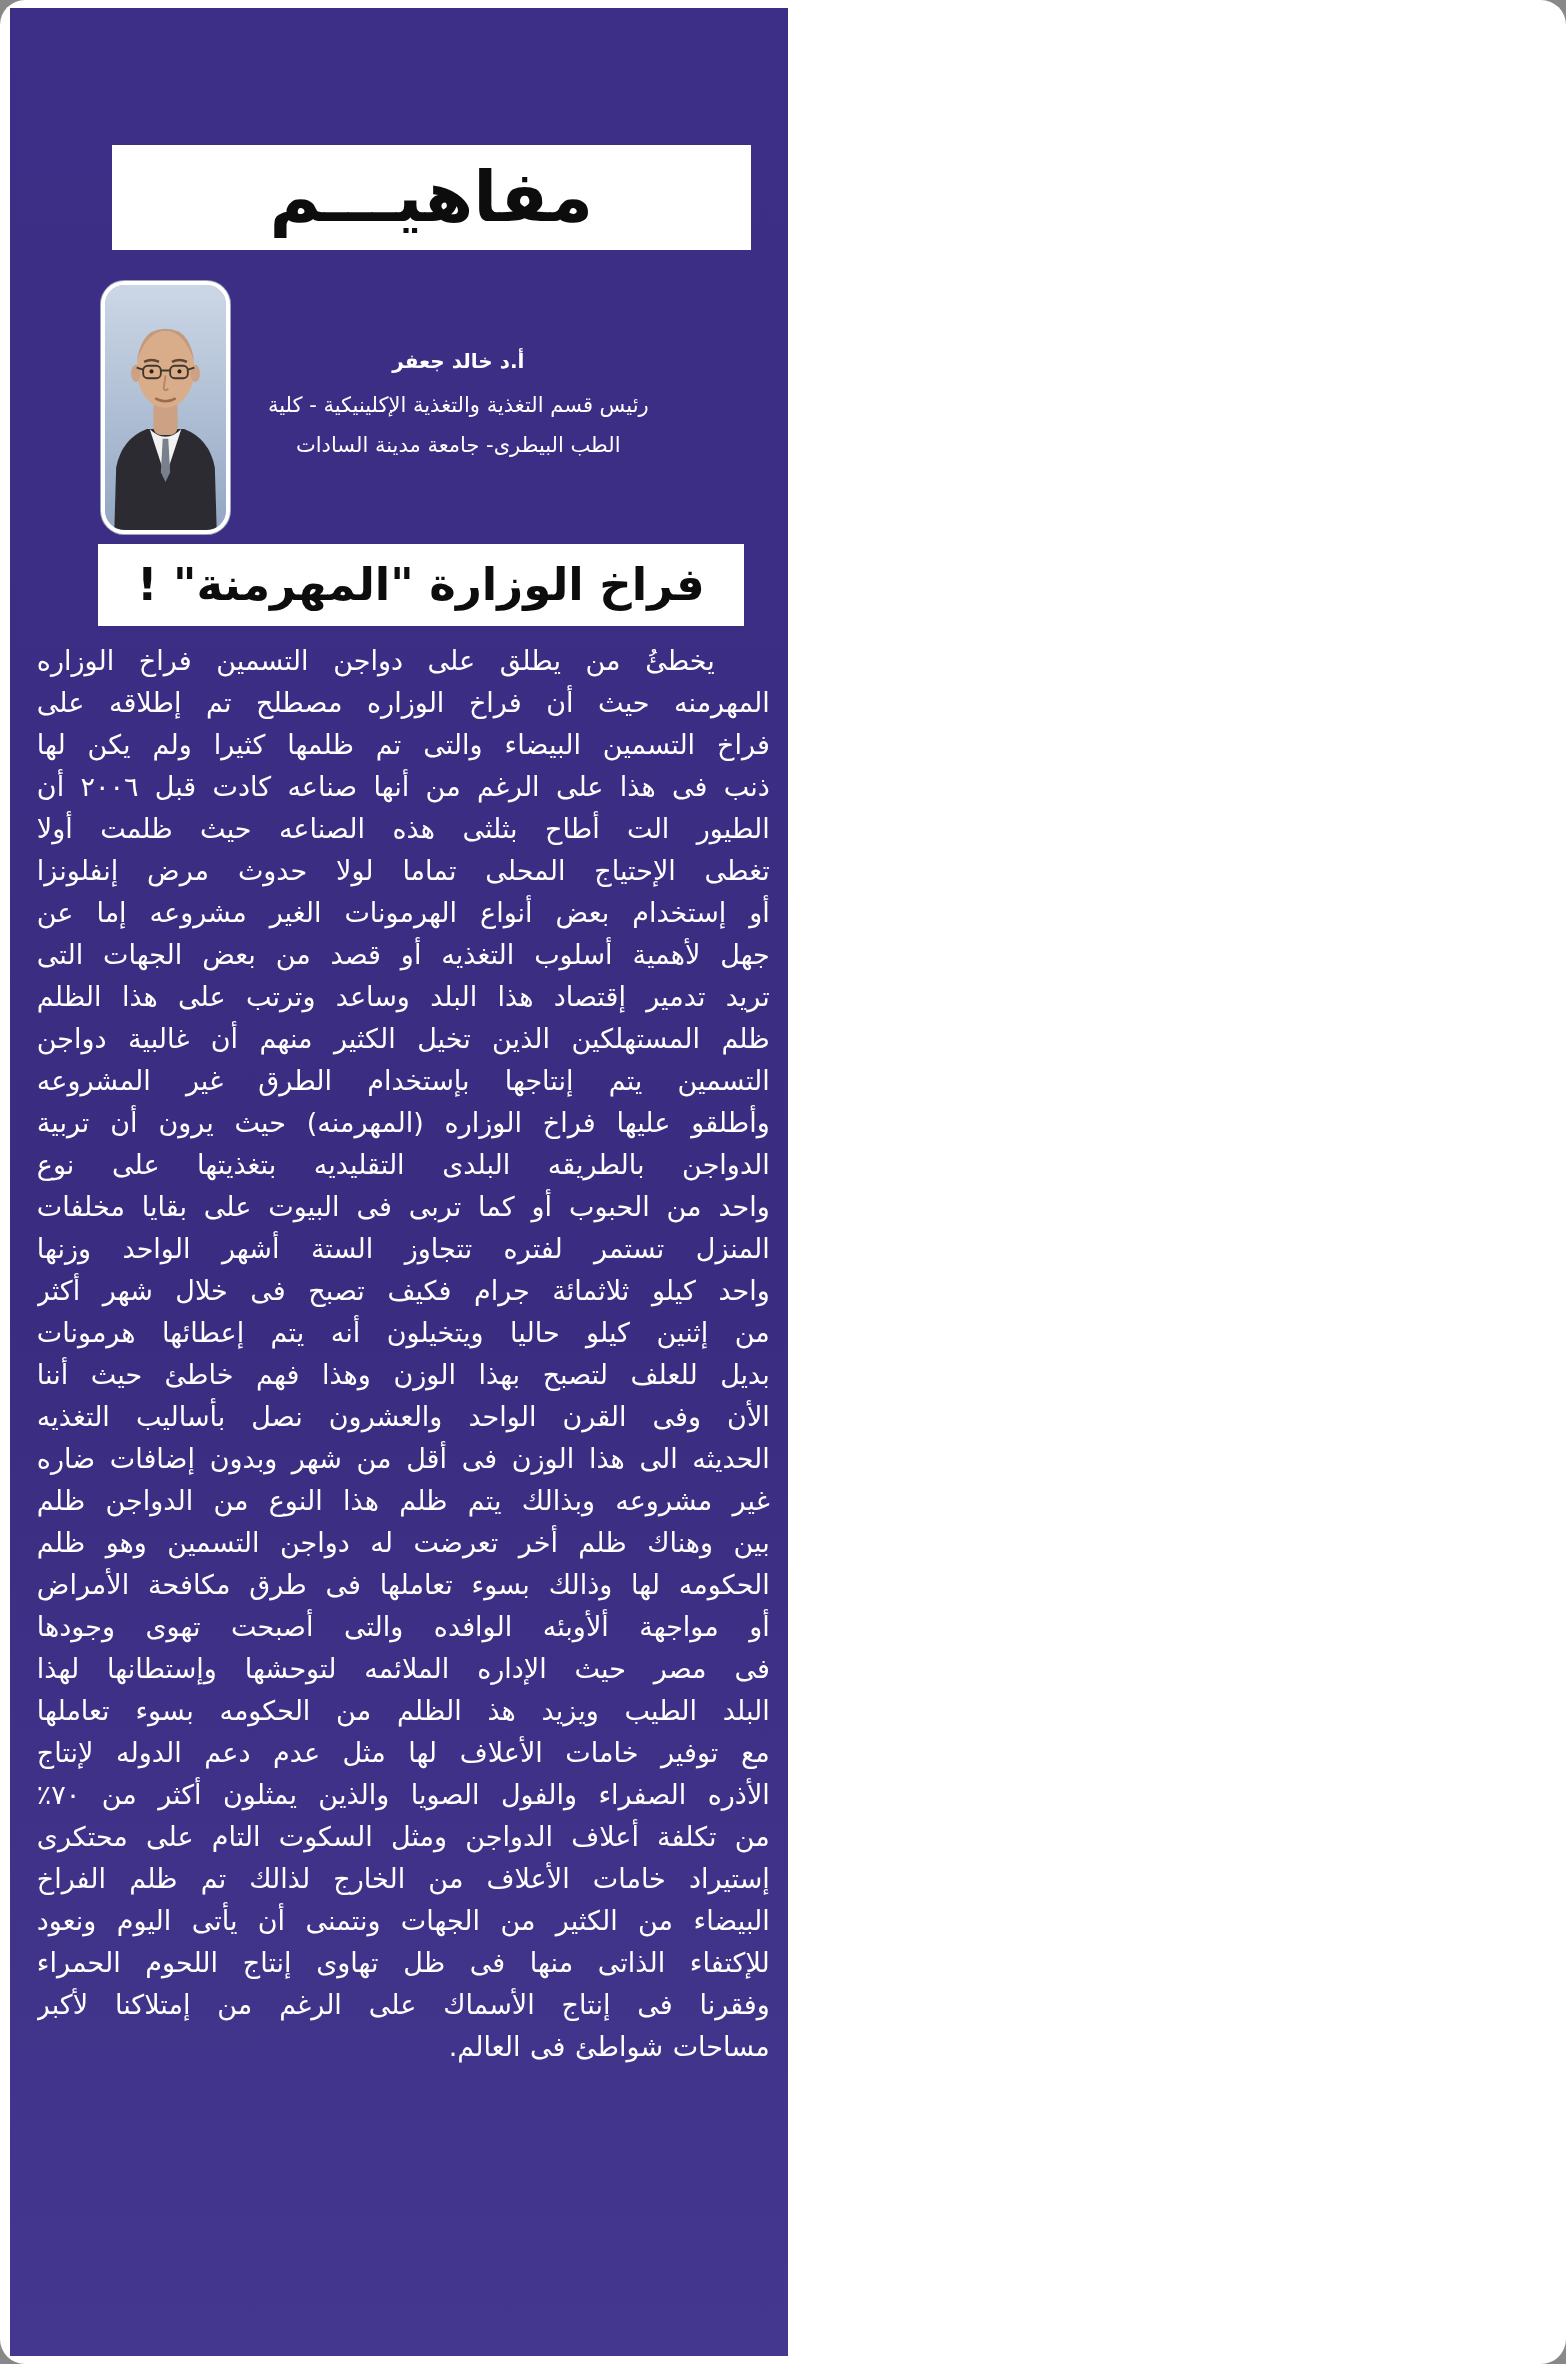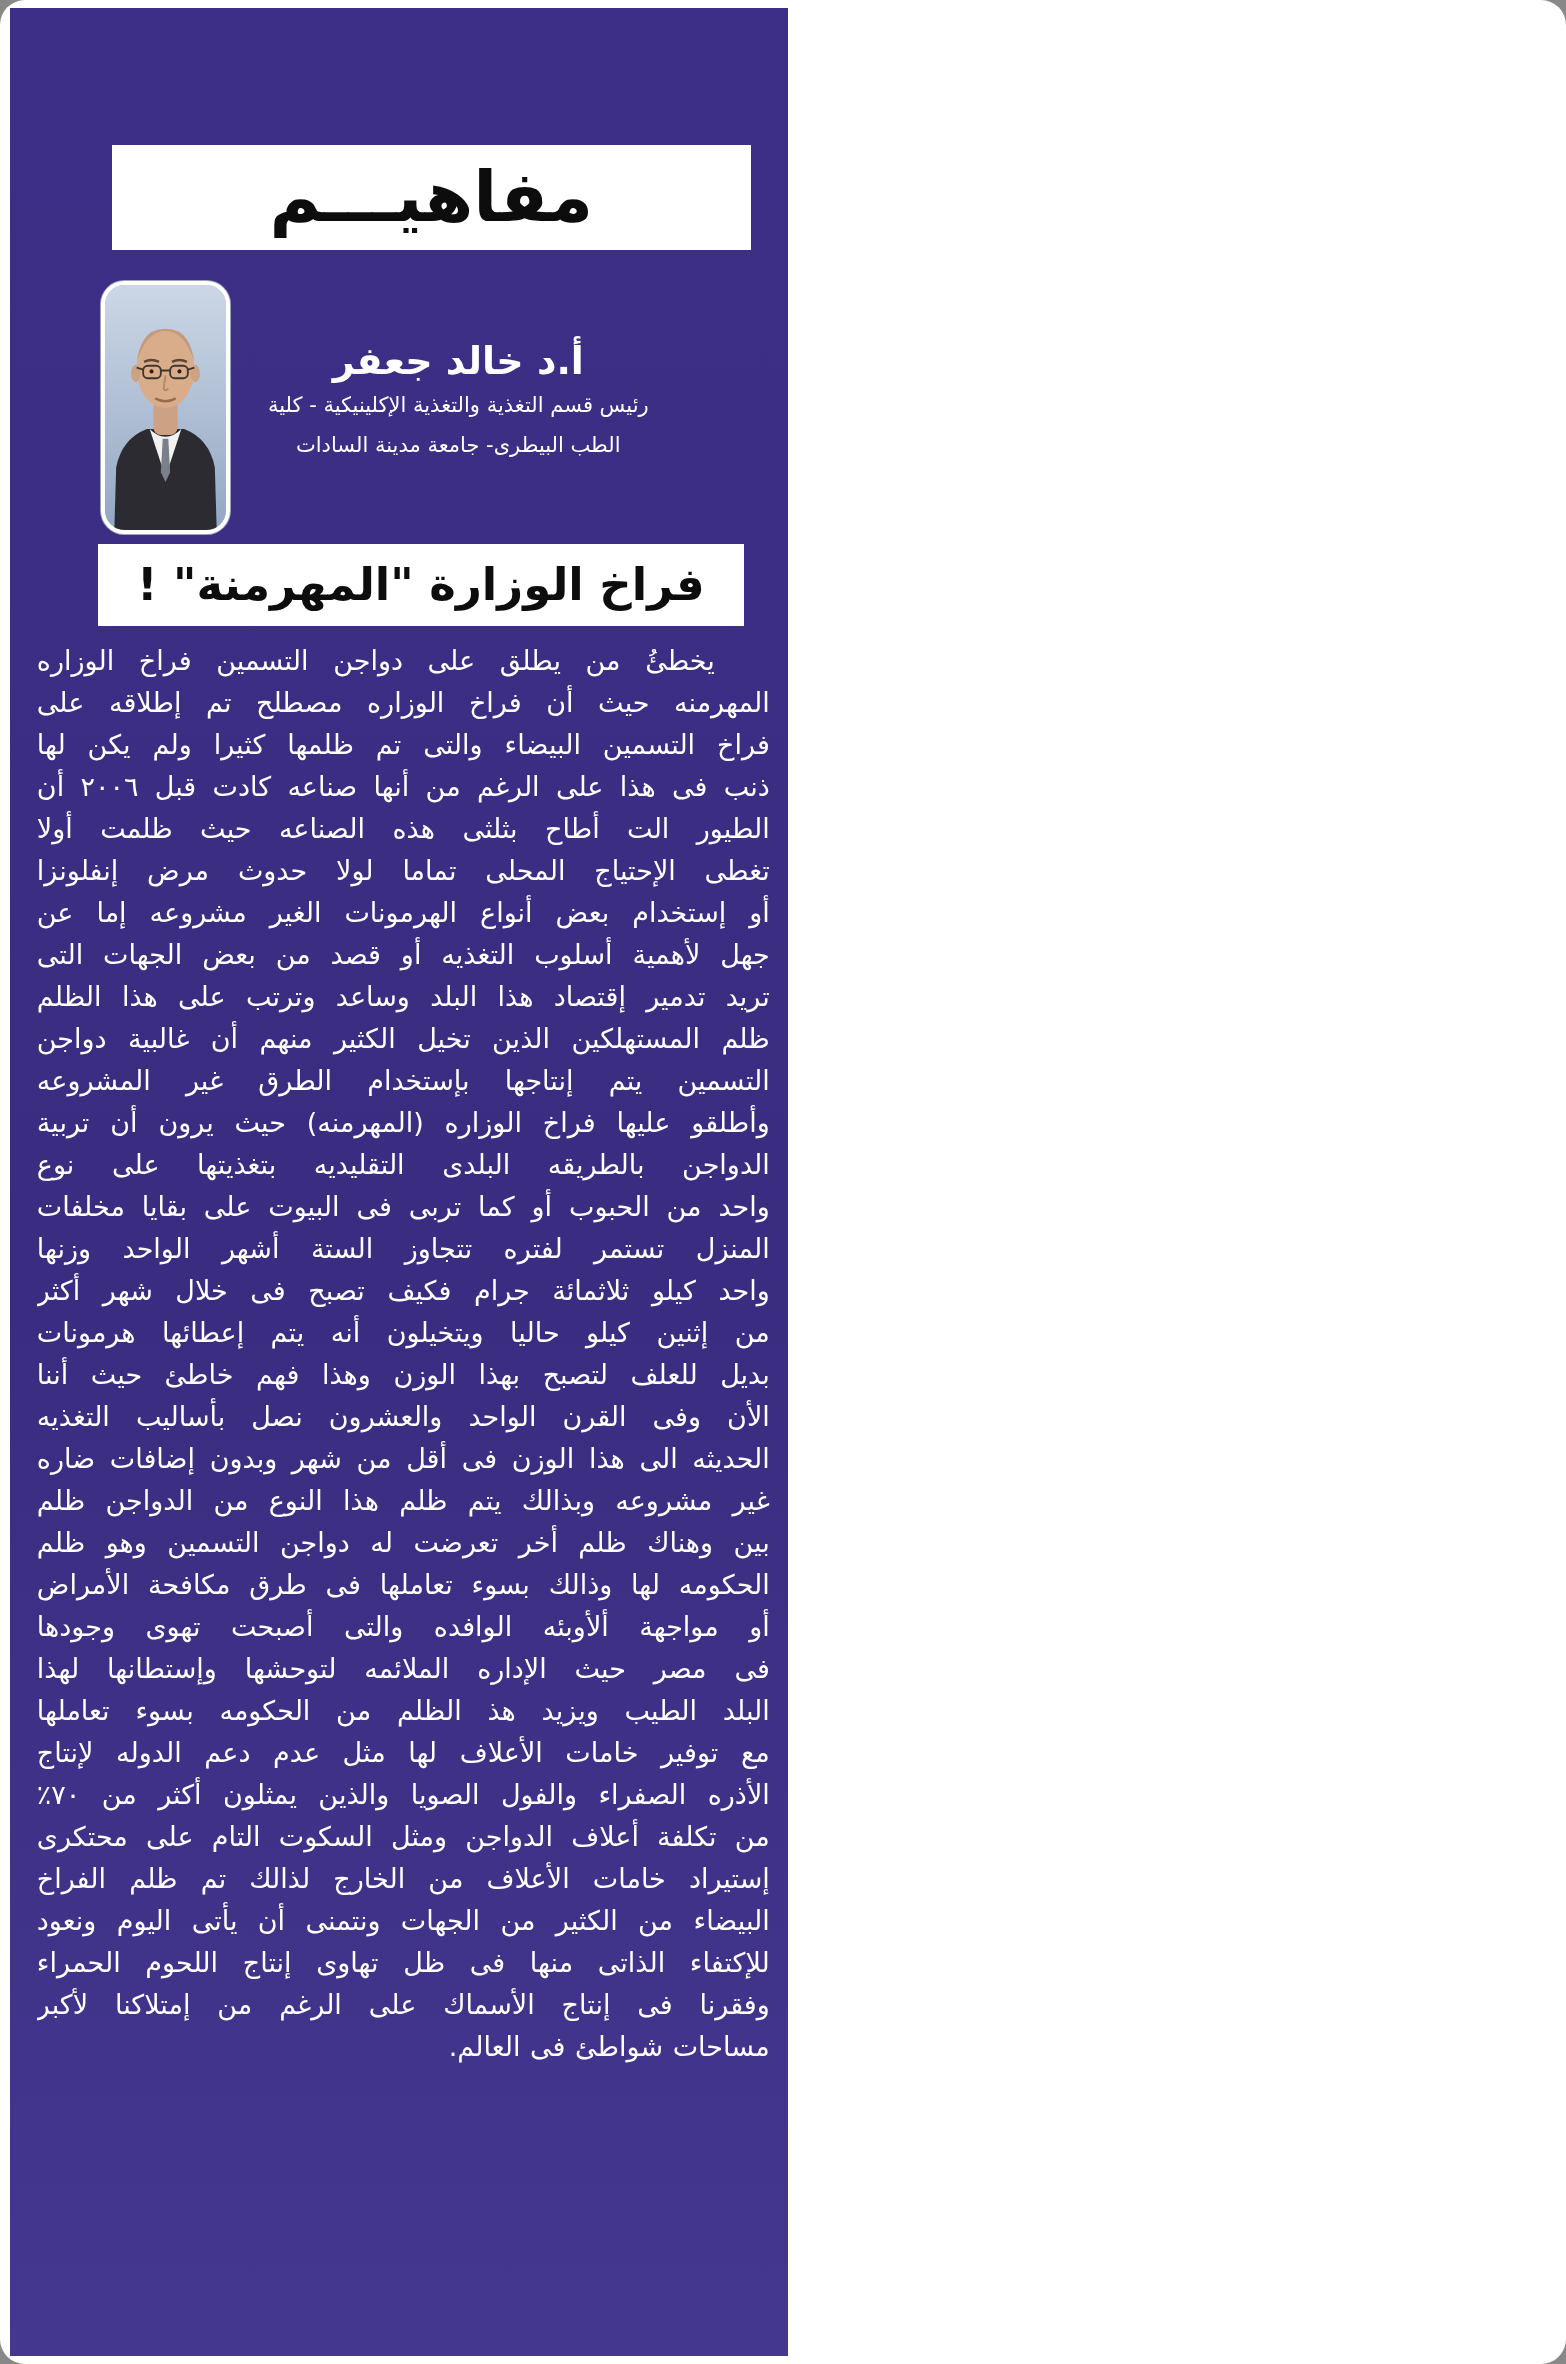--- a/index.html
+++ b/index.html
@@ -31,21 +31,21 @@
   .photo-frame{
     position:absolute;left:91px;top:273px;width:129px;height:253px;
     border:4.9px solid #ffffff;border-radius:23.4px;overflow:hidden;
     background:#b9c6da;box-shadow:0 0 0 1px #9aa2b8;
   }
   .photo-frame svg{display:block;width:100%;height:100%;}
   .author-block{
     position:absolute;left:224px;top:330px;width:449px;
     text-align:center;color:var(--body-text);direction:rtl;
   }
-  .author-name{font-size:38px;font-weight:bold;line-height:47px;}
+  .author-name{font-size:20px;font-weight:bold;line-height:47px;}
   .author-title{font-size:21px;font-weight:normal;line-height:40px;}
   .headline-box{
     position:absolute;left:88px;top:536px;width:646px;height:82px;
     background:var(--panel-bg);display:flex;align-items:center;justify-content:center;
   }
   .headline-text{
     font-size:45px;font-weight:bold;color:var(--headline-text);line-height:1;
     direction:rtl;
   }
   .article-body{

